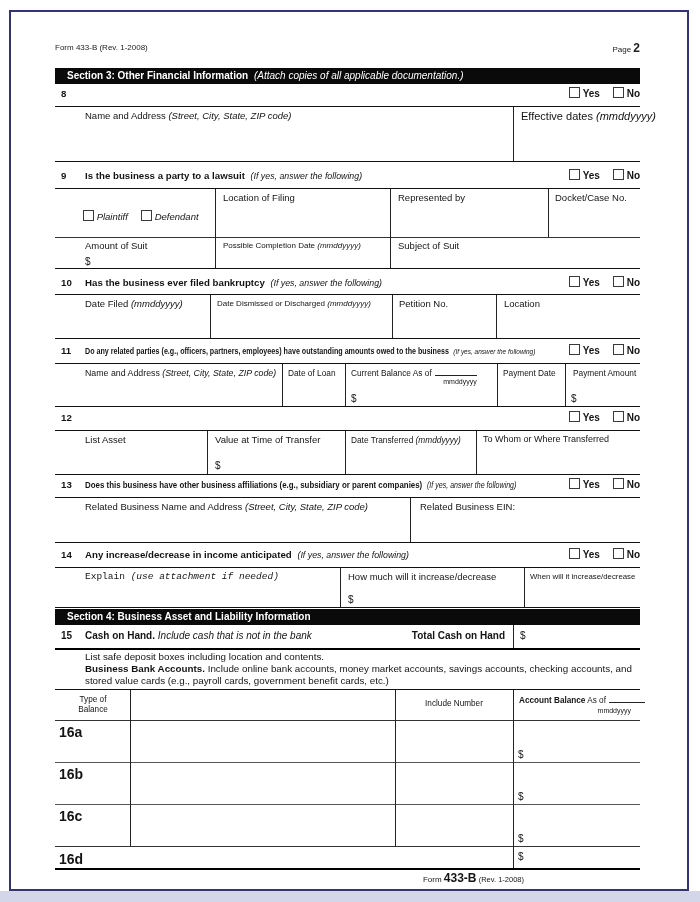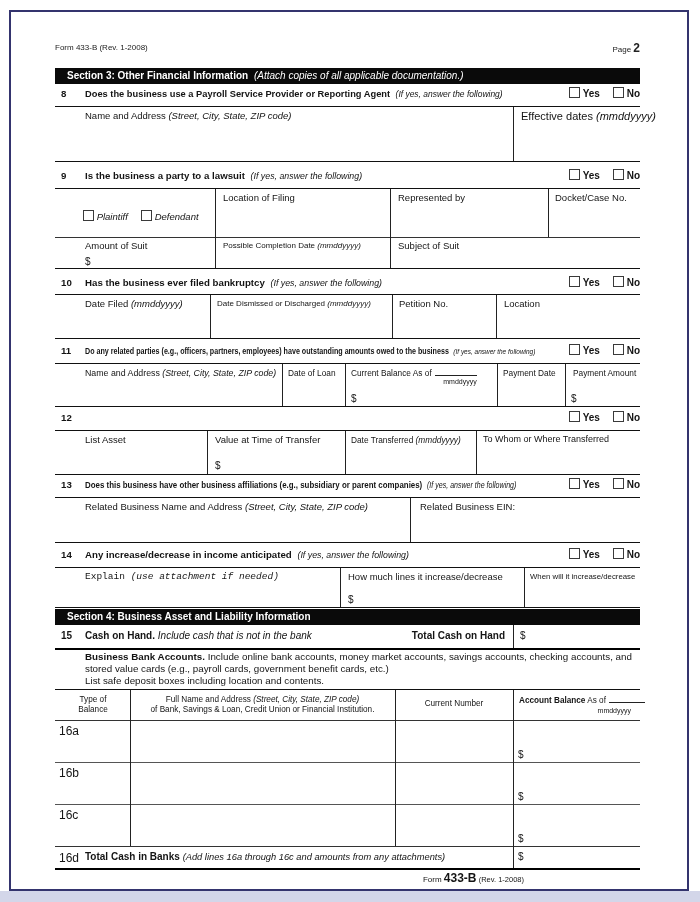--- a/index.html
+++ b/index.html
@@ -42,21 +42,21 @@
   .it{font-style:italic;}
   .d{position:absolute;font-size:10px;}
   .asof-line{display:inline-block;width:42px;border-bottom:1px solid #222;height:7px;margin-left:3px;}
   .asof-hint{font-size:7px;text-align:right;margin-top:0px;font-style:normal;}
 
   .q15row{position:absolute;left:55px;top:618px;width:585px;height:23px;border-bottom:2px solid #000;font-size:10px;}
   .intro{position:absolute;left:85px;top:644px;width:557px;font-size:9.8px;line-height:12px;}
 
   .bank{position:absolute;left:55px;top:682px;width:585px;height:178px;border-top:1px solid #111;border-bottom:2px solid #000;box-sizing:content-box;}
   .bank .hd{position:absolute;font-size:8.2px;text-align:center;line-height:10px;}
-  .rowlab{position:absolute;font-weight:normal;font-size:12px;}
+  .rowlab{position:absolute;font-weight:bold;font-size:14px;}
 
   .footer{position:absolute;right:60px;top:864px;font-size:8px;white-space:nowrap;}
   .footer b{font-size:12px;}
   .footer .rev{font-size:7.5px;}
 </style>
 </head>
 <body>
 
 <div class="strip-bottom"></div>
 <div class="frame"></div>
@@ -68,24 +68,20 @@
     <span class="pg"><span>Page</span> <b>2</b></span>
   </div>
 
   <div class="bar" style="top:61px;">
     <b>Section 3: Other Financial Information</b>
     <span class="it">(Attach copies of all applicable documentation.)</span>
   </div>
 
   <div class="qline" style="top:81px;">
     <span class="qnum">8</span>
-    <span class="qbody"><span class="cond" style="transform:scaleX(0.96);">
-      <span class="qtext">Does the business use a Payroll Service Provider or Reporting Agent</span>
-      <span class="qhint">(If yes, answer the following)</span>
-    </span></span>
     <span class="yn">
       <span class="cb"></span><span>Yes</span><span class="gap"></span>
       <span class="cb"></span><span>No</span>
     </span>
   </div>
   <div class="t" style="top:99px;height:56px;">
     <div class="v" style="left:458px;top:0;bottom:0;"></div>
     <div class="lab" style="left:30px;top:3px;">
       <span>Name and Address</span> <span class="it">(Street, City, State, ZIP code)</span>
     </div>
@@ -233,75 +229,68 @@
       <span class="cb"></span><span>Yes</span><span class="gap"></span>
       <span class="cb"></span><span>No</span>
     </span>
   </div>
   <div class="t" style="top:560px;height:41px;">
     <div class="v" style="left:285px;top:0;bottom:0;"></div>
     <div class="v" style="left:469px;top:0;bottom:0;"></div>
     <div class="lab" style="left:30px;top:3px;font-family:Liberation Mono, monospace;">
       <span>Explain</span> <span class="it">(use attachment if needed)</span>
     </div>
-    <div class="lab" style="left:293px;top:3px;">How much lines it increase/decrease</div>
+    <div class="lab" style="left:293px;top:3px;">How much will it increase/decrease</div>
     <div class="d" style="left:293px;top:26px;">$</div>
     <div class="lab" style="left:475px;top:4px;font-size:7.8px;">When will it increase/decrease</div>
   </div>
 
   <div class="bar" style="top:602px;">
     <b>Section 4: Business Asset and Liability Information</b>
   </div>
 
   <div class="q15row">
     <div class="v" style="left:458px;top:0;bottom:0;"></div>
     <span style="position:absolute;left:6px;top:5px;font-weight:bold;">15</span>
     <span style="position:absolute;left:30px;top:5px;white-space:nowrap;">
       <b>Cash on Hand.</b> <span class="it">Include cash that is not in the bank</span>
     </span>
     <span style="position:absolute;left:340px;top:5px;width:110px;text-align:right;font-weight:bold;">Total Cash on Hand</span>
     <span class="d" style="left:465px;top:5px;">$</span>
   </div>
 
   <div class="intro">
+    <div>List safe deposit boxes including location and contents.</div>
     <div><b>Business Bank Accounts.</b> <span>Include online bank accounts, money market accounts, savings accounts, checking accounts, and stored value cards (e.g., payroll cards, government benefit cards, etc.)</span></div>
-    <div>List safe deposit boxes including location and contents.</div>
   </div>
 
   <div class="bank">
     <div class="h" style="top:30px;"></div>
     <div class="h" style="top:72px;background:#555;"></div>
     <div class="h" style="top:114px;background:#555;"></div>
     <div class="h" style="top:156px;"></div>
     <div class="v" style="left:75px;top:0;height:156px;"></div>
     <div class="v" style="left:340px;top:0;height:156px;"></div>
     <div class="v" style="left:458px;top:0;height:178px;"></div>
 
     <div class="hd" style="left:12px;top:5px;width:52px;">Type of Balance</div>
-    <div class="hd" style="left:80px;top:5px;width:255px;">
-      <span>Full Name and Address</span> <span class="it">(Street, City, State, ZIP code)</span><br>
-      <span>of Bank, Savings &amp; Loan, Credit Union or Financial Institution.</span>
-    </div>
-    <div class="hd" style="left:345px;top:9px;width:108px;">Current Number</div>
+    <div class="hd" style="left:345px;top:9px;width:108px;">Include Number</div>
     <div class="hd" style="left:464px;top:5px;width:116px;text-align:left;white-space:nowrap;">
       <b>Account Balance</b> <span>As of</span><span class="asof-line" style="width:36px;"></span>
       <div class="asof-hint" style="width:112px;">mmddyyyy</div>
     </div>
 
     <div class="rowlab" style="left:4px;top:34px;">16a</div>
     <div class="d" style="left:463px;top:59px;">$</div>
     <div class="rowlab" style="left:4px;top:76px;">16b</div>
     <div class="d" style="left:463px;top:101px;">$</div>
     <div class="rowlab" style="left:4px;top:118px;">16c</div>
     <div class="d" style="left:463px;top:143px;">$</div>
 
     <div class="rowlab" style="left:4px;top:161px;">16d</div>
-    <div class="lab" style="left:30px;top:161px;font-size:10px;">
-      <b>Total Cash in Banks</b> <span class="it" style="font-size:9.3px;">(Add lines 16a through 16c and amounts from any attachments)</span>
-    </div>
     <div class="d" style="left:463px;top:161px;">$</div>
   </div>
 
   <div class="footer">
     <span>Form</span>
     <b>433-B</b>
     <span class="rev">(Rev. 1-2008)</span>
   </div>
 
 </div>

